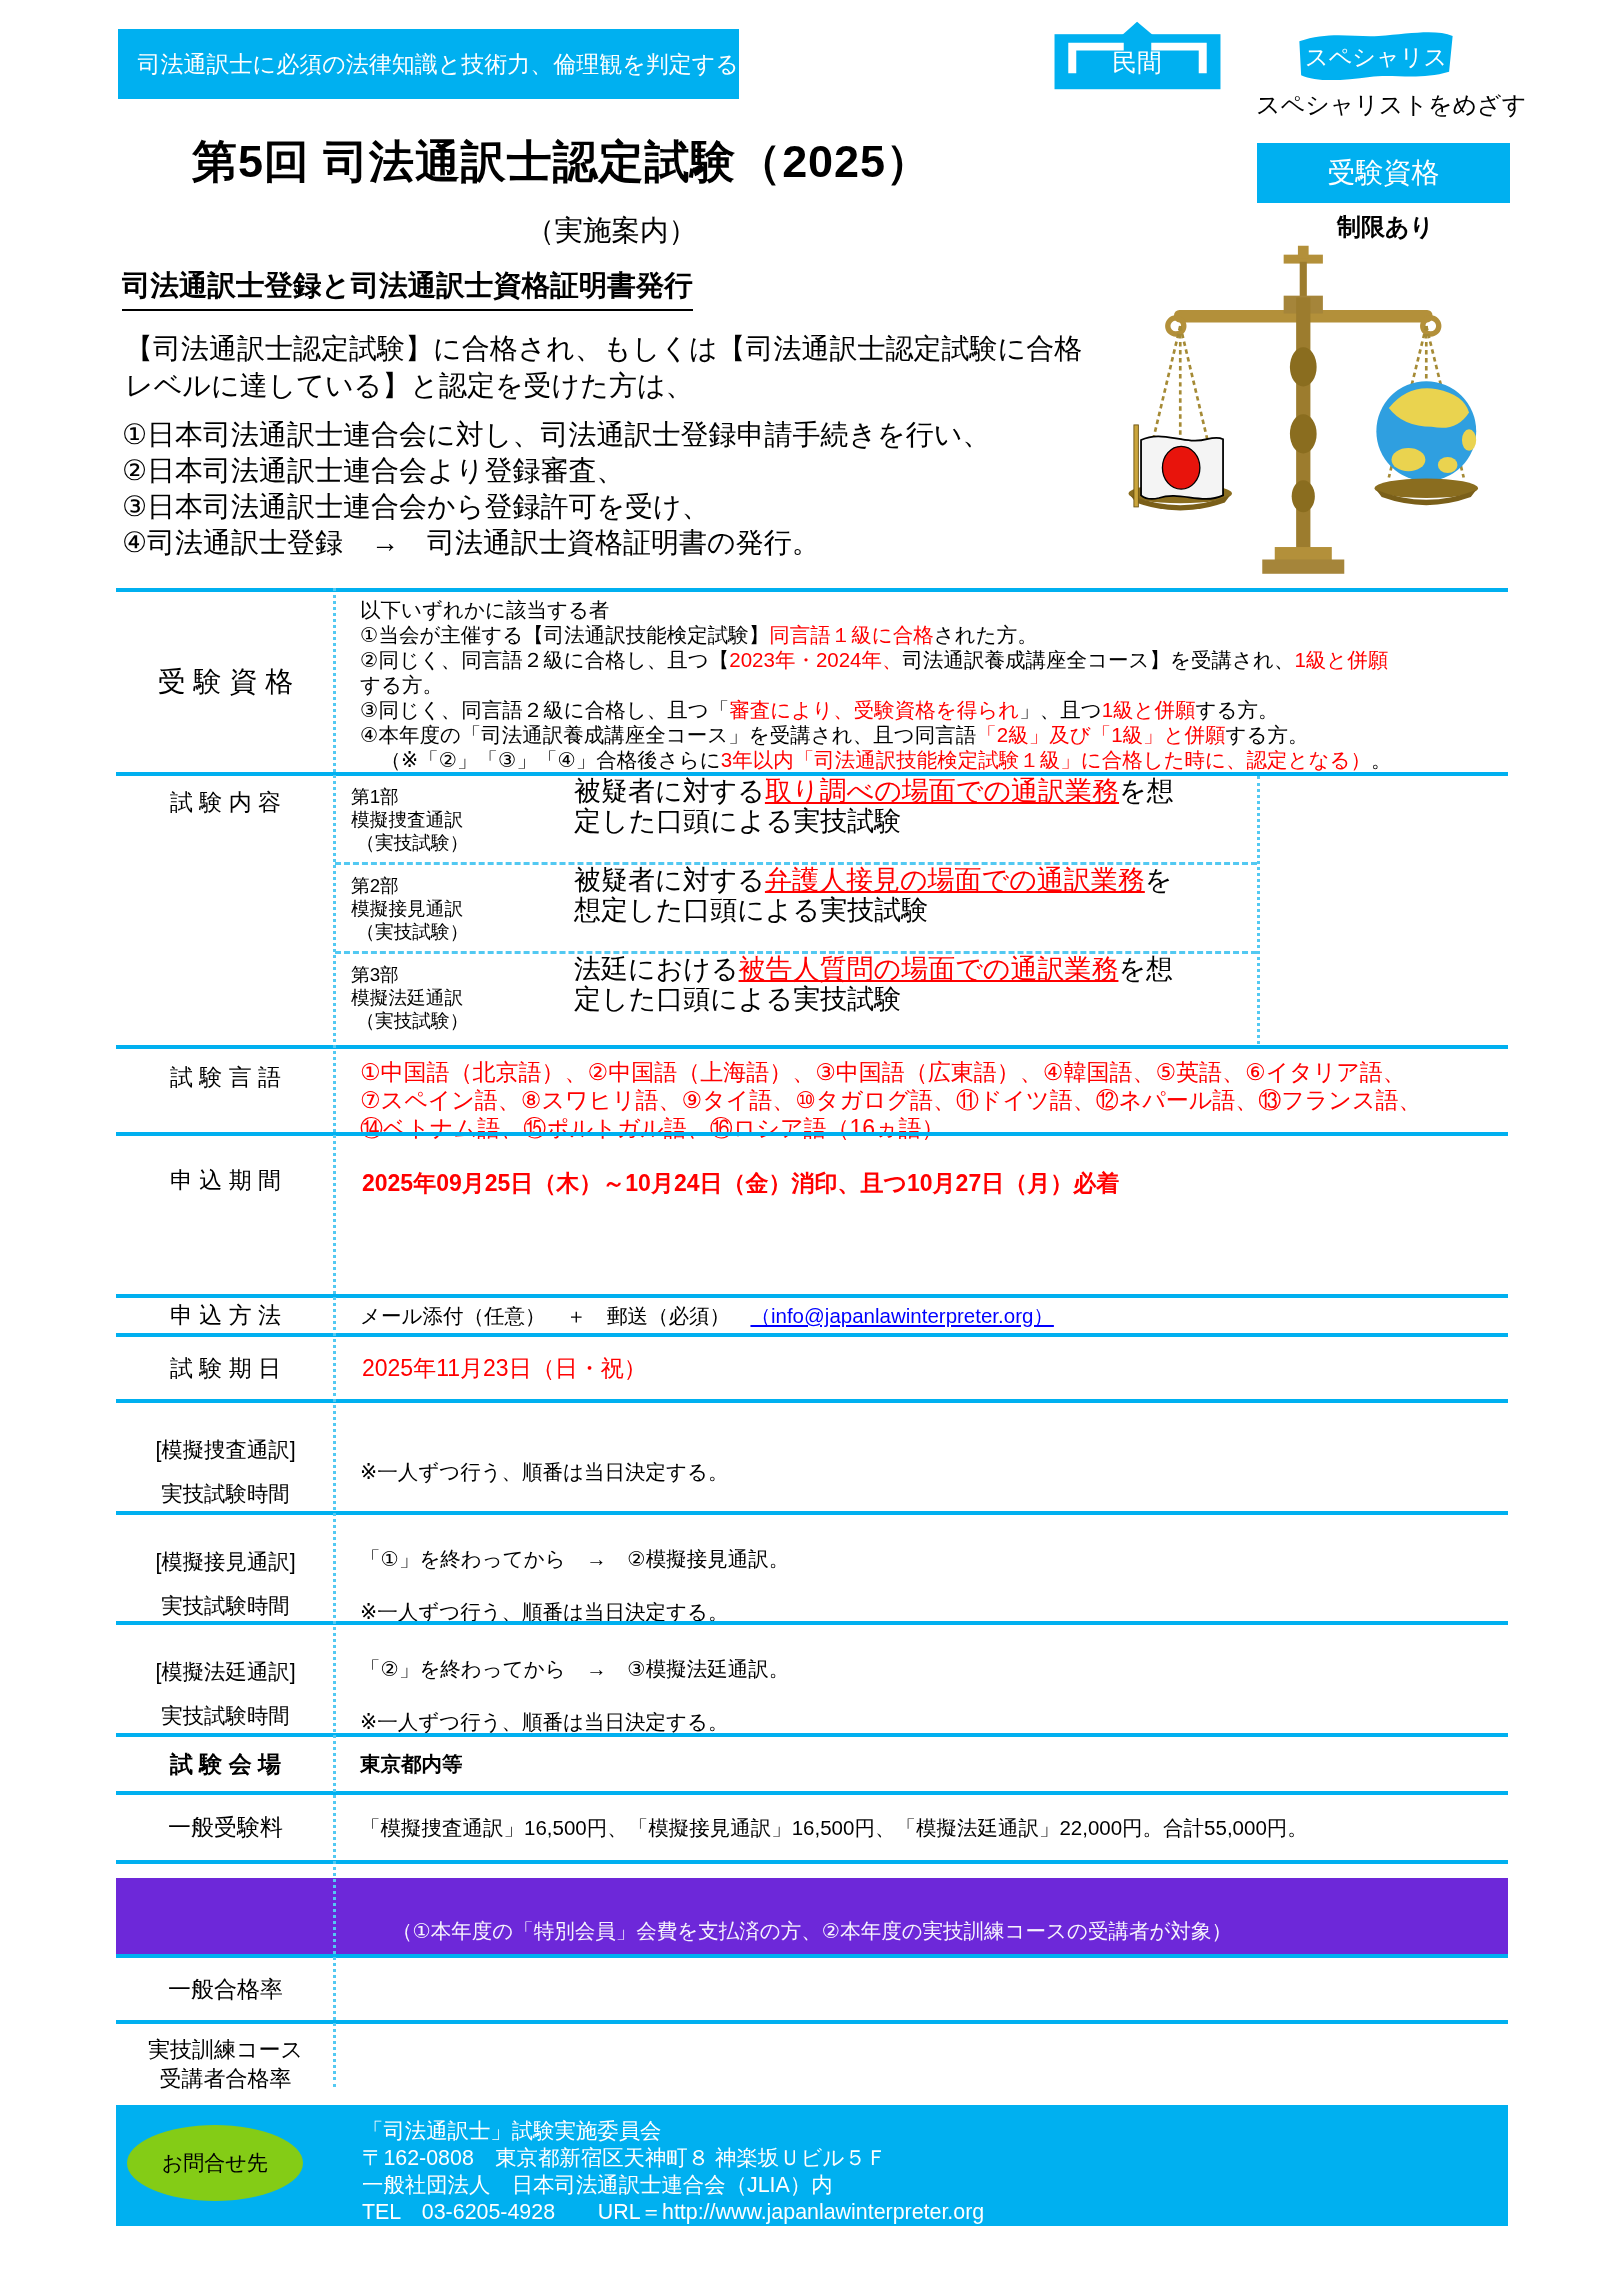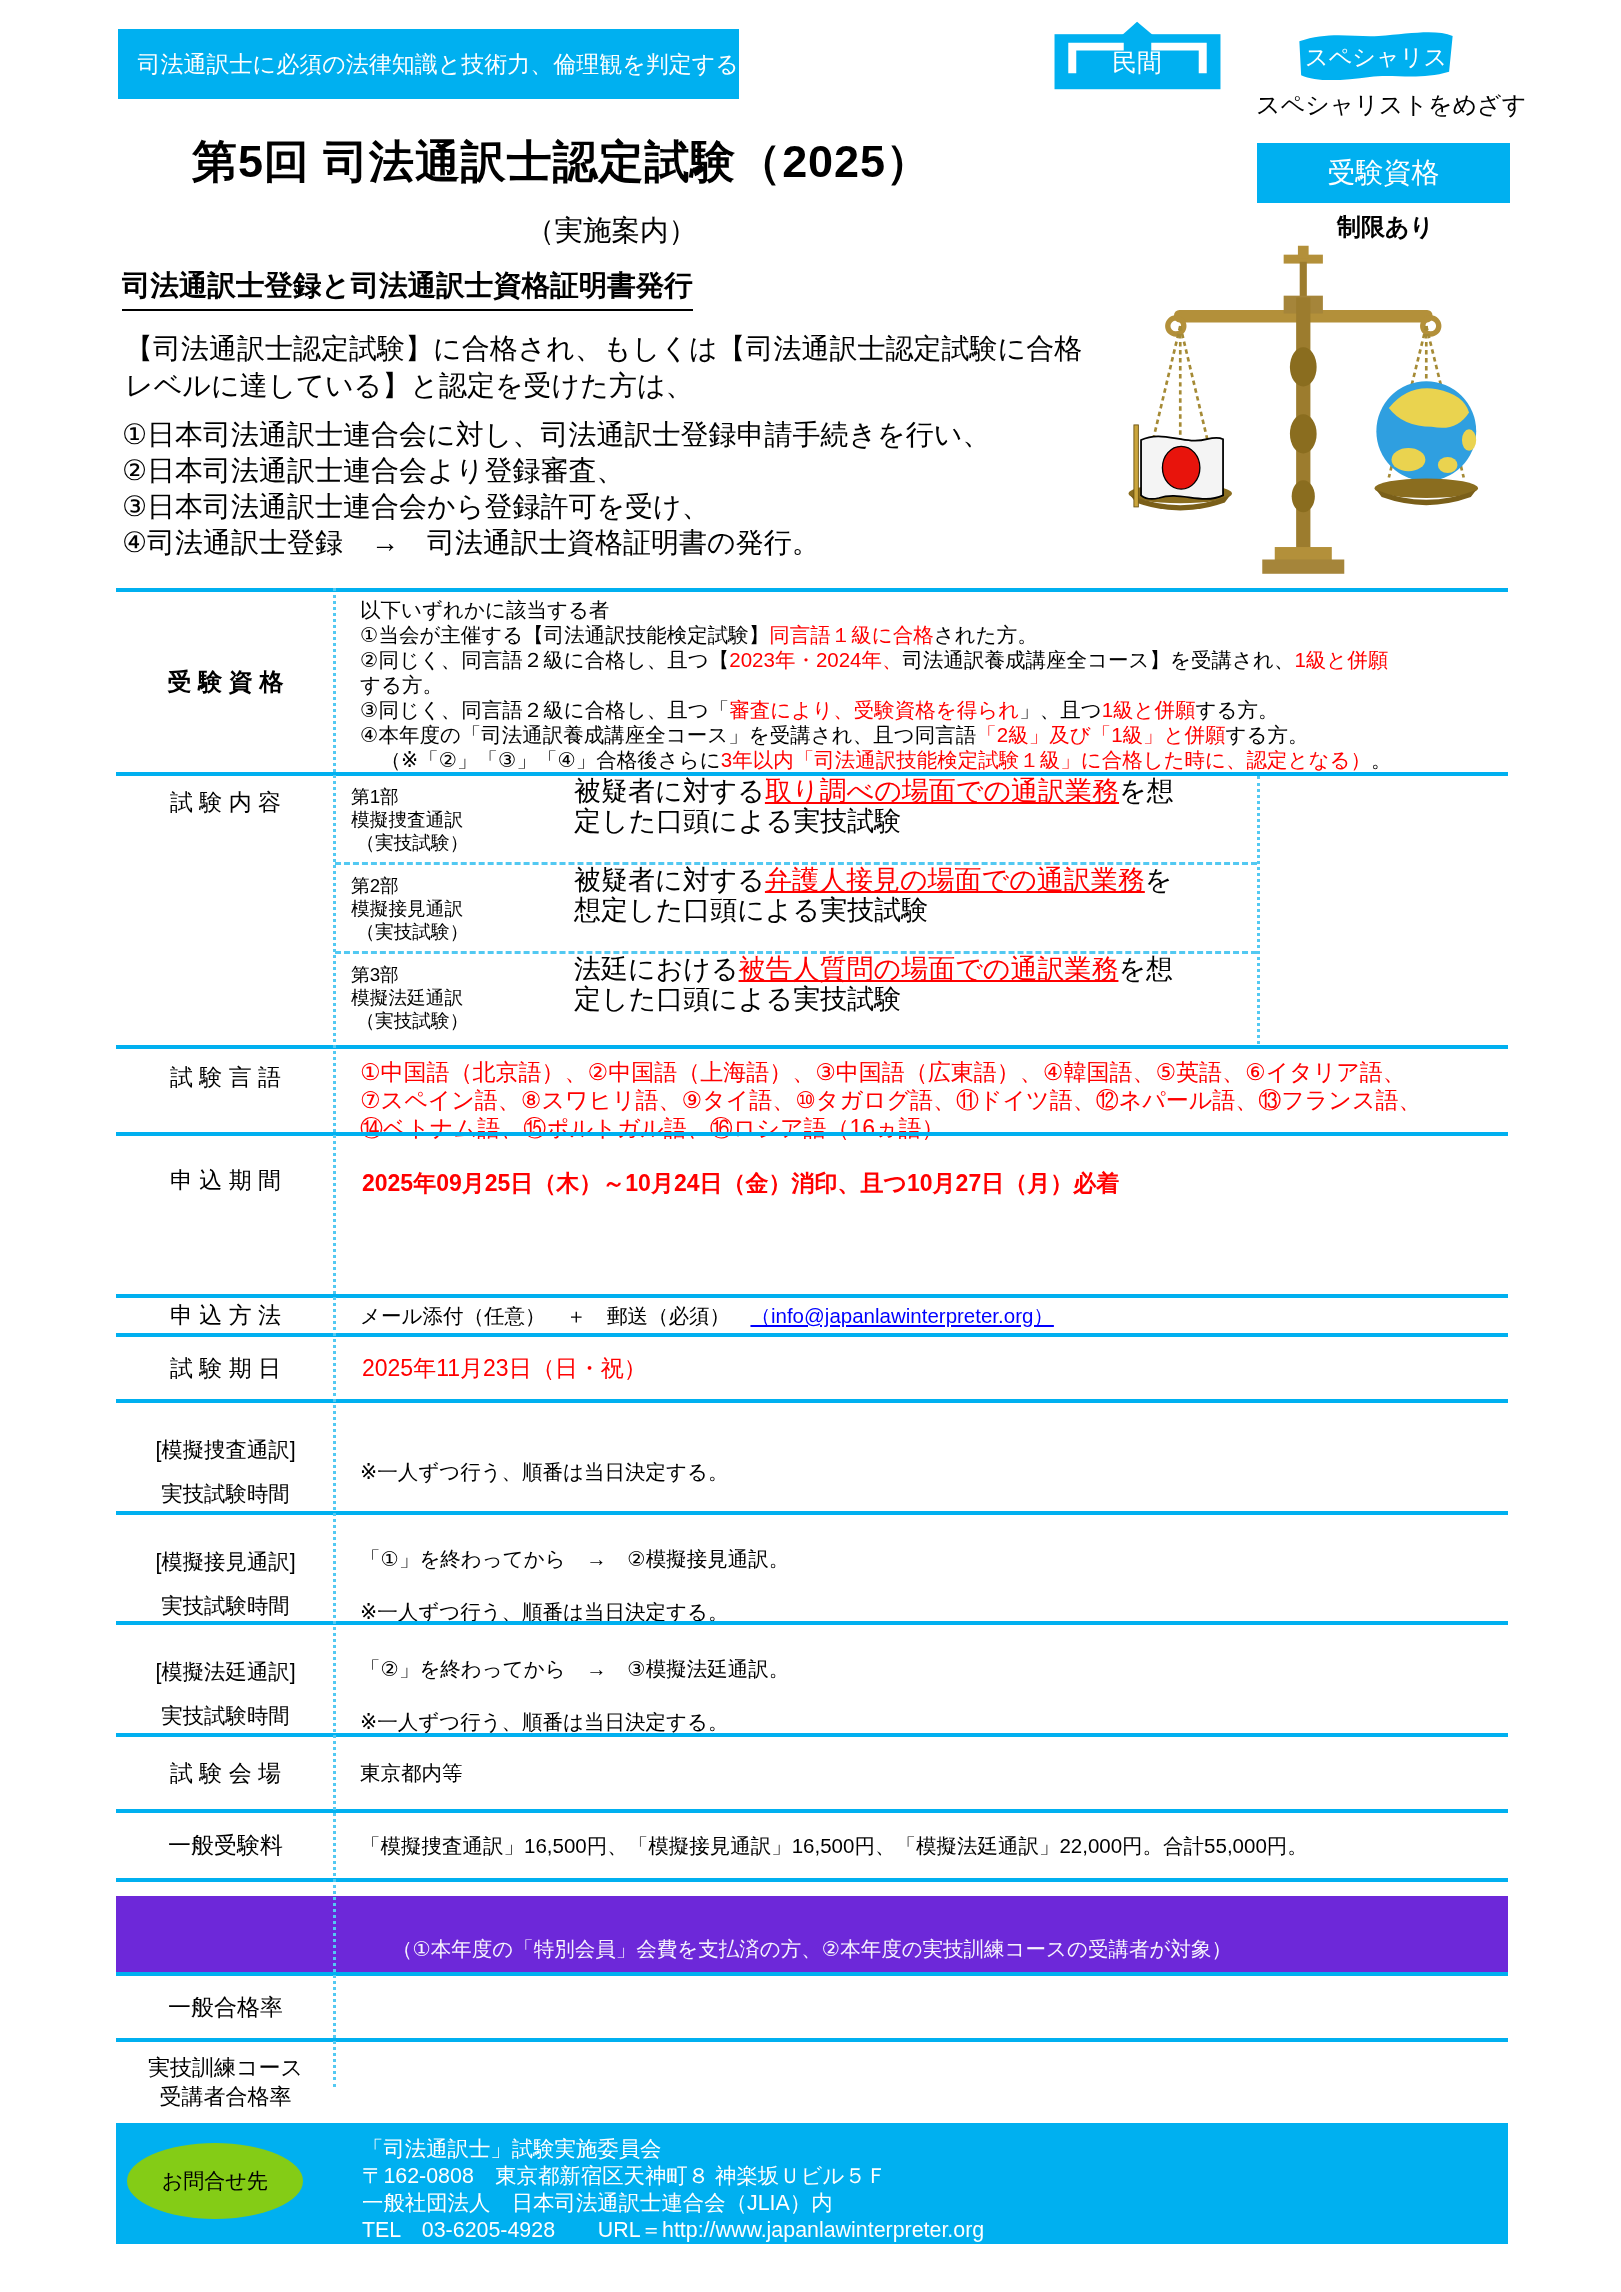--- a/index.html
+++ b/index.html
@@ -35,21 +35,21 @@
   
   .tbl{left:116px;top:588px;width:1392px;}
   .trow{display:flex;border-top:4.5px solid #00b0f0;box-sizing:border-box;position:relative;}
   .lbl{width:219px;flex:none;display:flex;flex-direction:column;align-items:center;
     justify-content:center;font-size:23px;text-align:center;box-sizing:border-box;}
   .cnt{flex:1;box-sizing:border-box;position:relative;}
   .vdots{position:absolute;left:217px;top:0;height:1499px;width:0;
     border-left:3.6px dotted #53c9f2;z-index:3;}
 
   .r-qual{height:184px;}
-  .r-qual .lbl{font-size:24px;font-weight:bold;}
+  .r-qual .lbl{font-size:28px;}
   .r-qual .cnt{padding:5.3px 0 0 25px;font-size:20.5px;line-height:25px;white-space:nowrap;}
 
   .r-content{height:273px;}
   .r-content .lbl{justify-content:flex-start;padding-top:10.7px;}
   .parts{width:922px;box-sizing:border-box;}
   .part{height:86px;display:flex;box-sizing:border-box;}
   .part+.part{border-top:3.6px dashed #53c9f2;}
   .part.p2{height:89px;}
   .part.p3{height:94px;}
   .plabel{width:239px;flex:none;padding:9px 0 0 16px;font-size:18.7px;line-height:23px;box-sizing:border-box;}
@@ -72,21 +72,21 @@
   .r-date{height:66px;}
   .r-date .cnt{display:flex;align-items:center;padding-left:27px;font-size:23px;color:#ff0000;white-space:nowrap;}
 
   .r-practice{height:112px;}
   .r-practice.mid{height:110px;}
   .r-practice .lbl{justify-content:flex-start;padding-top:37px;font-size:21.4px;line-height:21.4px;}
   .r-practice .lbl .l2{margin-top:23px;}
   .r-practice .cnt{padding:30px 0 0 25px;font-size:20.5px;white-space:nowrap;}
   .r-practice .cnt .l2{margin-top:25px;}
 
-  .r-venue{height:76px;}
+  .r-venue{height:58px;font-weight:bold;}
   .r-venue .cnt{display:flex;align-items:center;padding-left:25px;font-size:20.5px;}
   .r-fee{height:69px;}
   .r-fee .cnt{display:flex;align-items:center;padding-left:25px;font-size:20.5px;white-space:nowrap;}
 
   .r-gray{height:94px;display:block;}
   .gray-band{margin-top:14.3px;height:76px;background:#6d28d9;display:flex;align-items:flex-end;
     justify-content:center;padding-bottom:9px;box-sizing:border-box;
     color:rgba(255,255,255,0.95);font-size:20.5px;white-space:nowrap;}
 
   .r-rate{height:66px;}

